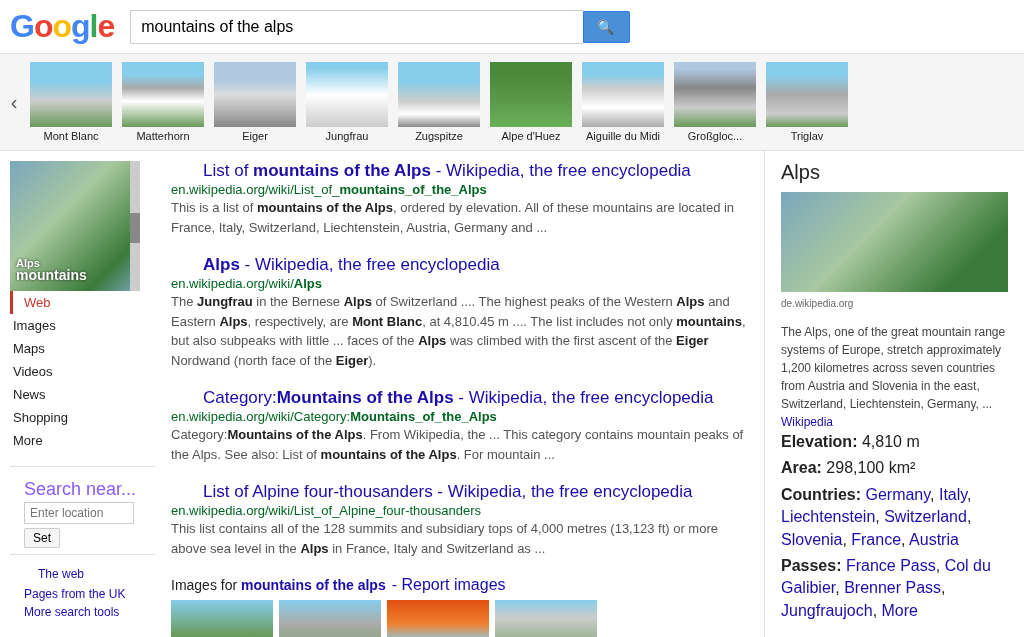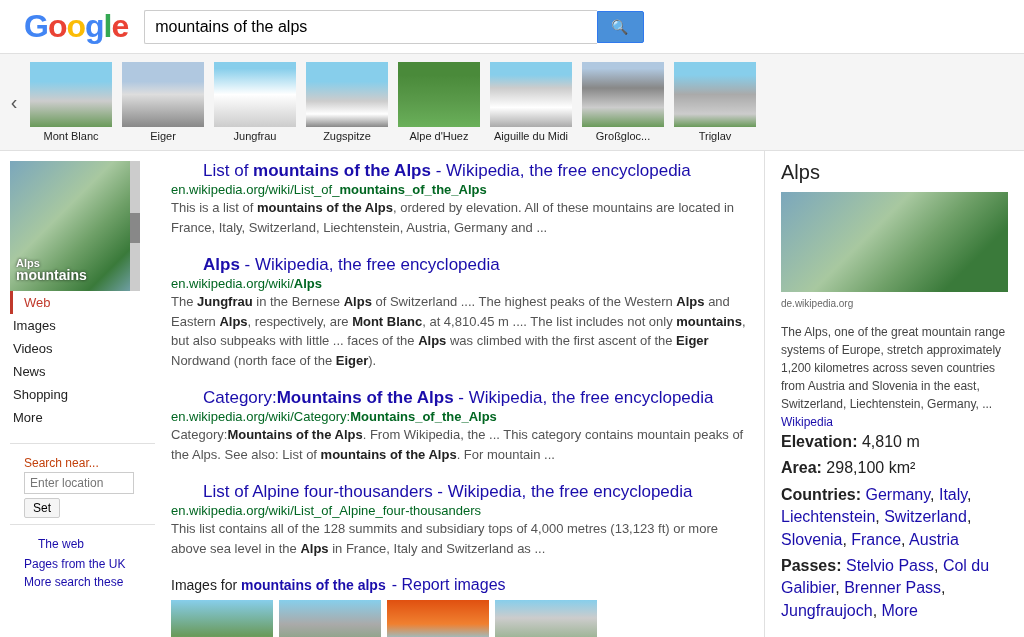--- a/index.html
+++ b/index.html
@@ -2,21 +2,21 @@
 <html><head>
   <meta charset="utf-8">
   <style>
     * { margin: 0; padding: 0; box-sizing: border-box; }
     body { font-family: Arial, sans-serif; font-size: 13px; color: #222; background: #fff; }
 
     
     #header {
       display: flex;
       align-items: center;
-      padding: 8px 24px;
+      padding: 8px 10px;
       border-bottom: 1px solid #e0e0e0;
       background: #fff;
     }
     #logo { font-size: 32px; font-weight: bold; margin-right: 16px; letter-spacing: -1px; }
     #logo .g { color: #4285F4; }
     #logo .o1 { color: #EA4335; }
     #logo .o2 { color: #FBBC05; }
     #logo .g2 { color: #4285F4; }
     #logo .l { color: #34A853; }
     #logo .e { color: #EA4335; }
@@ -110,22 +110,22 @@
       text-decoration: none;
     }
     .sidebar-item.active {
       color: #c0392b;
       border-left: 3px solid #c0392b;
       padding-left: 11px;
     }
     .sidebar-divider { border: none; border-top: 1px solid #e0e0e0; margin: 6px 0; }
 
     .sidebar-subheading {
-      font-size: 12px;
-      color: #c2410c;
+      font-size: 18px;
+      color: #8b5cf6;
       padding: 6px 10px 2px 14px;
       cursor: pointer;
     }
     #location-input {
       width: 110px;
       margin-left: 14px;
       padding: 3px 5px;
       border: 1px solid #ccc;
       font-size: 12px;
     }
@@ -247,20 +247,24 @@
 </div>
 
 <div id="image-strip-container">
   <div id="strip-arrow-left">‹</div>
   <div id="image-strip">
   <div class="strip-item">
         <div class="strip-img si-montblanc"></div>
         <div class="strip-label">Mont Blanc</div>
       </div>
       <div class="strip-item">
+        <div class="strip-img si-matterhorn"></div>
+        <div class="strip-label">Matterhorn</div>
+      </div>
+      <div class="strip-item">
         <div class="strip-img si-eiger"></div>
         <div class="strip-label">Eiger</div>
       </div>
       <div class="strip-item">
         <div class="strip-img si-jungfrau"></div>
         <div class="strip-label">Jungfrau</div>
       </div>
       <div class="strip-item">
         <div class="strip-img si-zugspitze"></div>
         <div class="strip-label">Zugspitze</div>
@@ -294,20 +298,21 @@
       <div id="map-scroll-track">
         <div id="map-scroll-thumb"></div>
       </div>
     </div>
 
     
     <div class="sidebar-section">
       <div id="sidebar-nav-items">
           <a href="#" class="sidebar-item active">Web</a>
           <a href="#" class="sidebar-item">Images</a>
+          <a href="#" class="sidebar-item">Maps</a>
           <a href="#" class="sidebar-item">Videos</a>
           <a href="#" class="sidebar-item">News</a>
           <a href="#" class="sidebar-item">Shopping</a>
           <a href="#" class="sidebar-item">More</a>
         </div>
     </div>
 
     <hr class="sidebar-divider">
 
     <div class="sidebar-subheading">
@@ -315,21 +320,21 @@
     </div>
     <input id="location-input" type="text" placeholder="Enter location" style="">
     <button id="set-button">Set</button>
 
     <hr class="sidebar-divider">
 
     <div style="padding: 4px 10px 2px 14px;">
       <a href="#" class="sidebar-link-blue">The web</a>
     </div>
     <a href="#" class="sidebar-link-blue">Pages from the UK</a>
-    <a href="#" class="sidebar-link-blue">More search these</a>
+    <a href="#" class="sidebar-link-blue">More search tools</a>
   </div>
 
   <div id="results">
     <div id="results-list">
         <div class="result-item">
           <div class="result-title"><a href="#">List of <b>mountains of the Alps</b> - Wikipedia, the free encyclopedia</a></div>
           <div class="result-url">en.wikipedia.org/wiki/List_of_<b>mountains_of_the_Alps</b></div>
           <div class="result-snippet">This is a list of <b>mountains of the Alps</b>, ordered by elevation. All of these mountains are located in France, Italy, Switzerland, Liechtenstein, Austria, Germany and ...</div>
         </div>
         <div class="result-item">
@@ -376,17 +381,17 @@
     <div class="kp-attr">
       <span class="kp-attr-label">Area:</span>
       <span class="kp-attr-value">298,100 km²</span>
     </div>
     <div class="kp-attr">
       <span class="kp-attr-label">Countries:</span>
       <span class="kp-attr-value" id="kp-countries-list"><a href="#">Germany</a>, <a href="#">Italy</a>, <a href="#">Liechtenstein</a>, <a href="#">Switzerland</a>, <a href="#">Slovenia</a>, <a href="#">France</a>, <a href="#">Austria</a></span>
     </div>
     <div class="kp-attr">
       <span class="kp-attr-label">Passes:</span>
-      <span class="kp-attr-value" id="kp-passes-list"><a href="#">Stelvio Pass</a>, <a href="#">Col du Galibier</a>, <a href="#">Brenner Pass</a>, <a href="#">Jungfraujoch</a>, <a href="#">More</a></span>
+      <span class="kp-attr-value" id="kp-passes-list"><a href="#">France Pass</a>, <a href="#">Col du Galibier</a>, <a href="#">Brenner Pass</a>, <a href="#">Jungfraujoch</a>, <a href="#">More</a></span>
     </div>
   </div>
 
 </div>
 
 </body></html>

